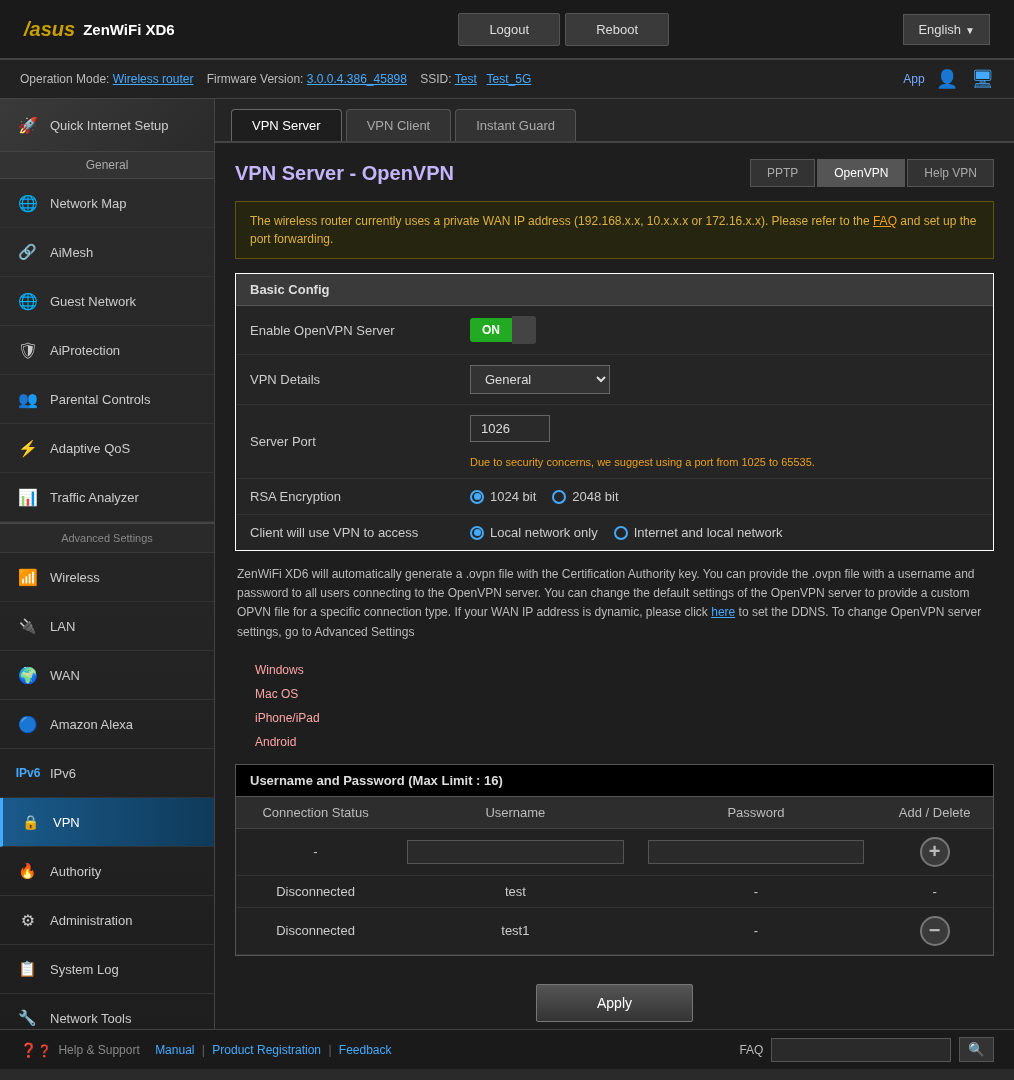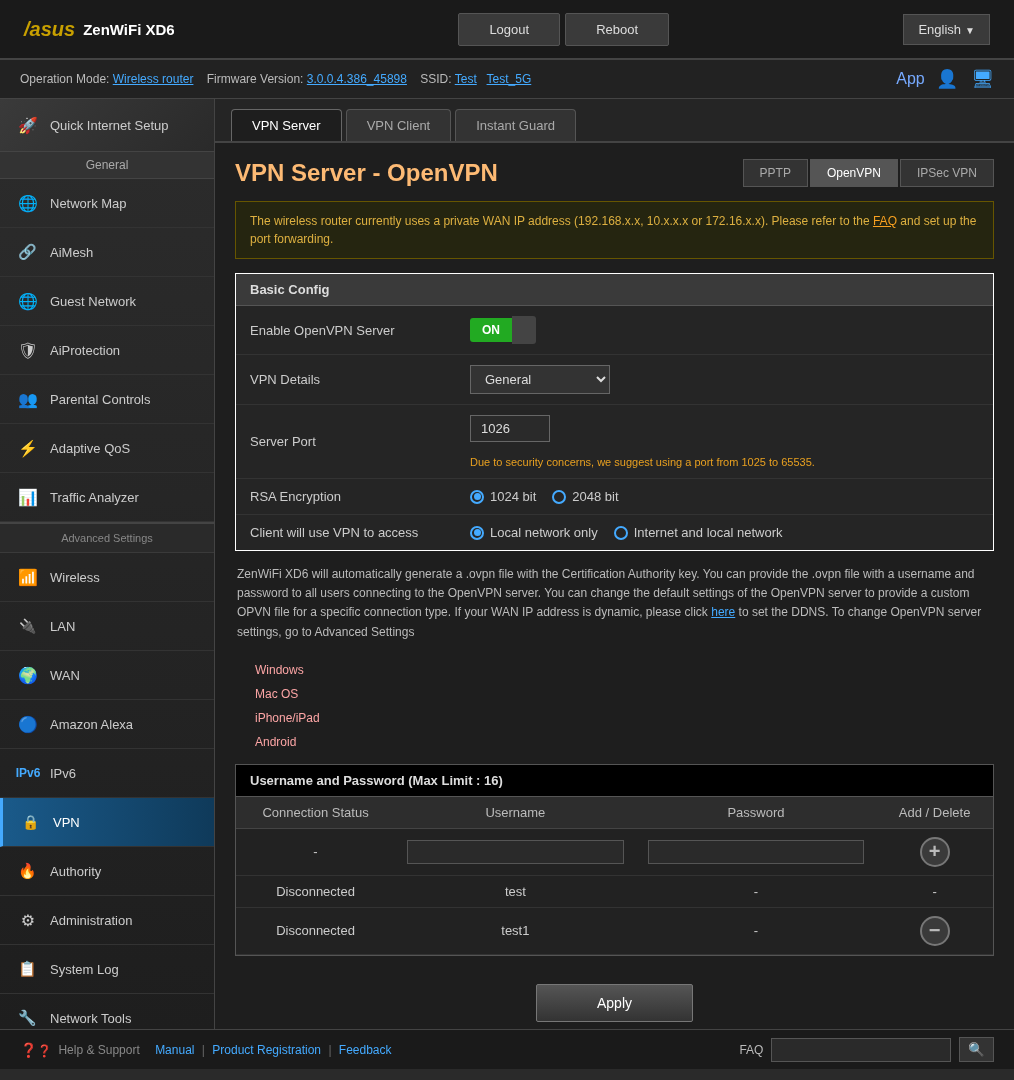--- a/index.html
+++ b/index.html
@@ -76,21 +76,21 @@
       border-bottom: 1px solid #444;
       font-size: 12px;
       color: #bbb;
     }
     .info-bar a { color: #4af; text-decoration: underline; cursor: pointer; }
     .info-icons {
       display: flex;
       align-items: center;
       gap: 12px;
     }
-    .info-icons .app-label { color: #7af; font-size: 16px; }
+    .info-icons .app-label { color: #7af; font-size: 12px; }
 
     
     .main-layout {
       display: flex;
       height: calc(1080px - 60px - 40px - 50px);
     }
 
     
     .sidebar {
       width: 215px;
@@ -188,22 +188,22 @@
       padding: 16px 20px;
       flex: 1;
     }
     .vpn-title-row {
       display: flex;
       align-items: center;
       justify-content: space-between;
       margin-bottom: 14px;
     }
     .vpn-title {
-      font-size: 24px;
-      color: #fdba74;
+      font-size: 20px;
+      color: #c4b5fd;
       font-weight: bold;
     }
     .vpn-type-btns {
       display: flex;
       gap: 2px;
     }
     .vpn-type-btn {
       padding: 6px 16px;
       cursor: pointer;
       border: 1px solid #555;
@@ -621,21 +621,21 @@
       <button class="tab-btn">Instant Guard</button>
     </div>
 
     <div class="vpn-content">
 
       <div class="vpn-title-row">
         <span class="vpn-title">VPN Server - OpenVPN</span>
         <div class="vpn-type-btns">
           <button class="vpn-type-btn">PPTP</button>
           <button class="vpn-type-btn active">OpenVPN</button>
-          <button class="vpn-type-btn">IPSec VPN</button>
+          <button class="vpn-type-btn">Help VPN</button>
         </div>
       </div>
 
       <div class="warning-box">
         <span>The wireless router currently uses a private WAN IP address (192.168.x.x, 10.x.x.x or 172.16.x.x). Please refer to the </span>
         <a>FAQ</a>
         <span> and set up the port forwarding.</span>
       </div>
 
       <div class="config-section">

